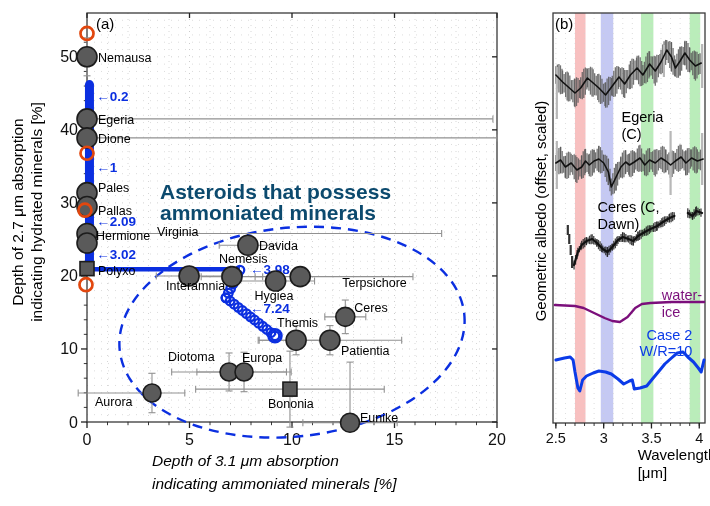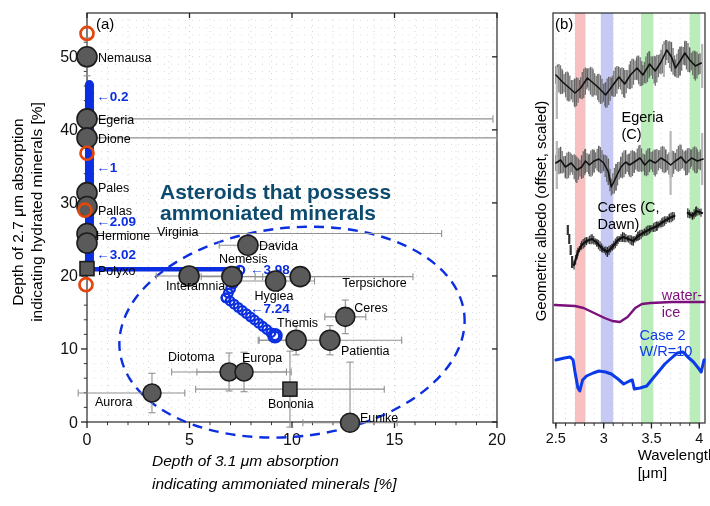--- a/index.html
+++ b/index.html
@@ -15,21 +15,21 @@
   .ytitleA{left:8px;top:396px;width:368px;transform-origin:0 0;transform:rotate(-90deg);
            text-align:center;font-size:15.5px;line-height:19px;}
   .xtitleB{left:629px;top:446px;transform:translateX(-50%);font-size:15px;margin-left:48px;}
   .ytitleB{left:532px;top:400px;width:378px;transform-origin:0 0;transform:rotate(-90deg);
            text-align:center;font-size:15px;}
   .sPat{left:645px;top:21px;transform:translateX(-50%);font-size:14.5px;}
   .sEun{left:651px;top:109px;transform:translateX(-50%);font-size:14.5px;}
   .sCer{left:635px;top:199px;transform:translateX(-50%);font-size:14.5px;}
   .sWat{left:682px;top:275px;transform:translateX(-50%);font-size:14.5px;color:#7b0f7b;margin-top:12px;}
   .sCase{left:666px;top:327px;transform:translateX(-50%);font-size:14.5px;color:#0b3be8;
-         text-align:left;line-height:16px;}
+         text-align:right;line-height:16px;}
 </style>
 </head>
 <body>
 
 <div class="fig">
   <svg id="fig" width="710" height="506" viewBox="0 0 710 506">
       <g>
         <g>
           <line x1="107.5" y1="13" x2="107.5" y2="422" stroke="#d2d2d2" stroke-width="0.9" stroke-dasharray="1 5"></line>
           <line x1="128" y1="13" x2="128" y2="422" stroke="#d2d2d2" stroke-width="0.9" stroke-dasharray="1 5"></line>

